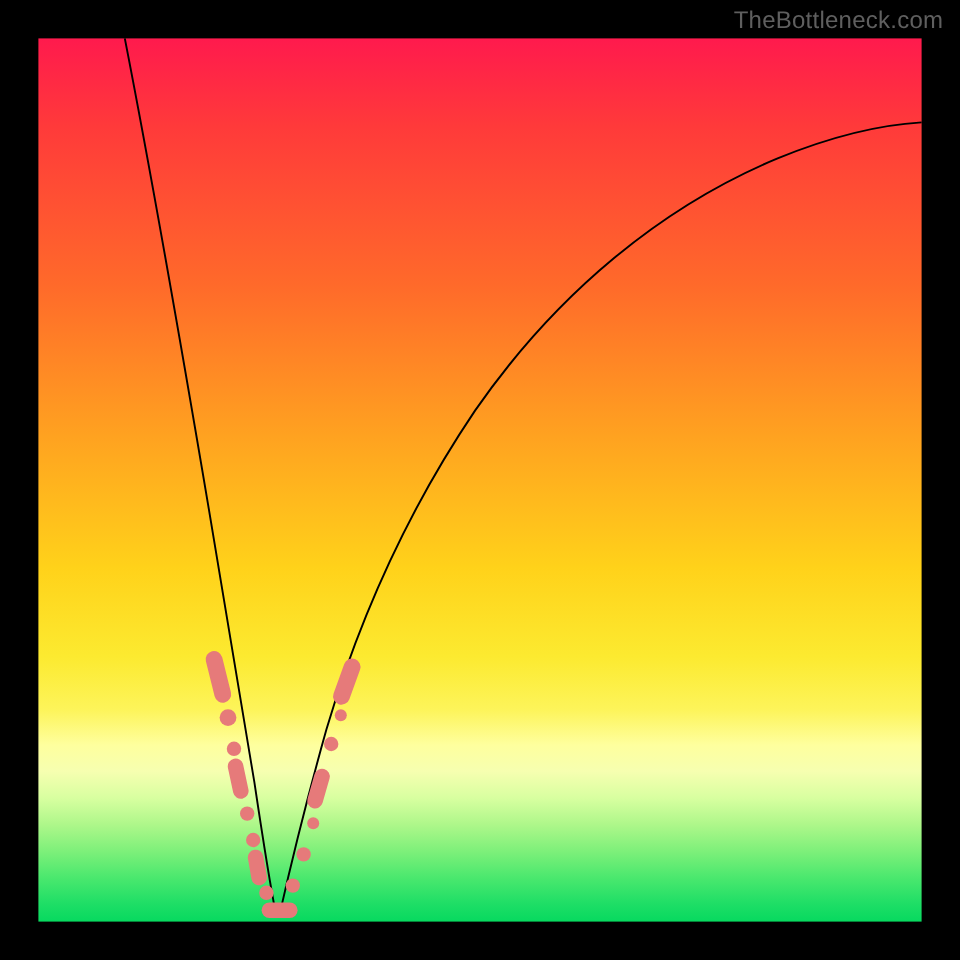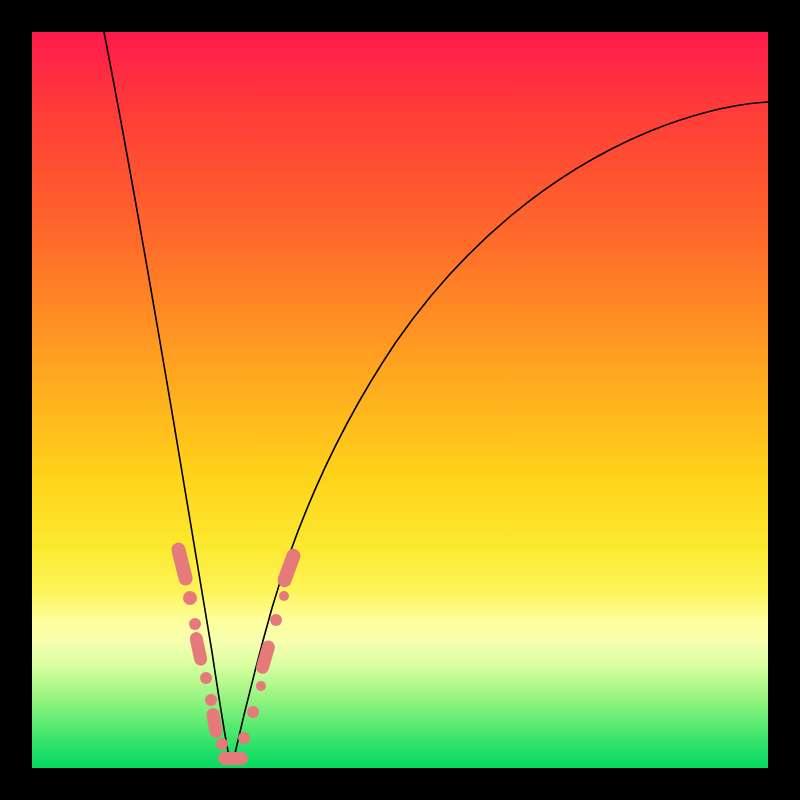--- a/index.html
+++ b/index.html
@@ -111,13 +111,14 @@
       <circle class="marker" cx="221" cy="680" r="6"></circle>
       <circle class="marker" cx="229" cy="654" r="5"></circle>
       <rect class="capsule" x="227" y="608" width="13" height="34" rx="6.5" transform="rotate(16 233 625)"></rect>
       <circle class="marker" cx="244" cy="588" r="6"></circle>
       <circle class="marker" cx="252" cy="564" r="5"></circle>
       <rect class="capsule" x="250" y="516" width="14" height="40" rx="7" transform="rotate(20 257 536)"></rect>
     </svg>
 
   </div>
 
+  <div class="watermark">TheBottleneck.com</div>
 </div>
 
 </body></html>

